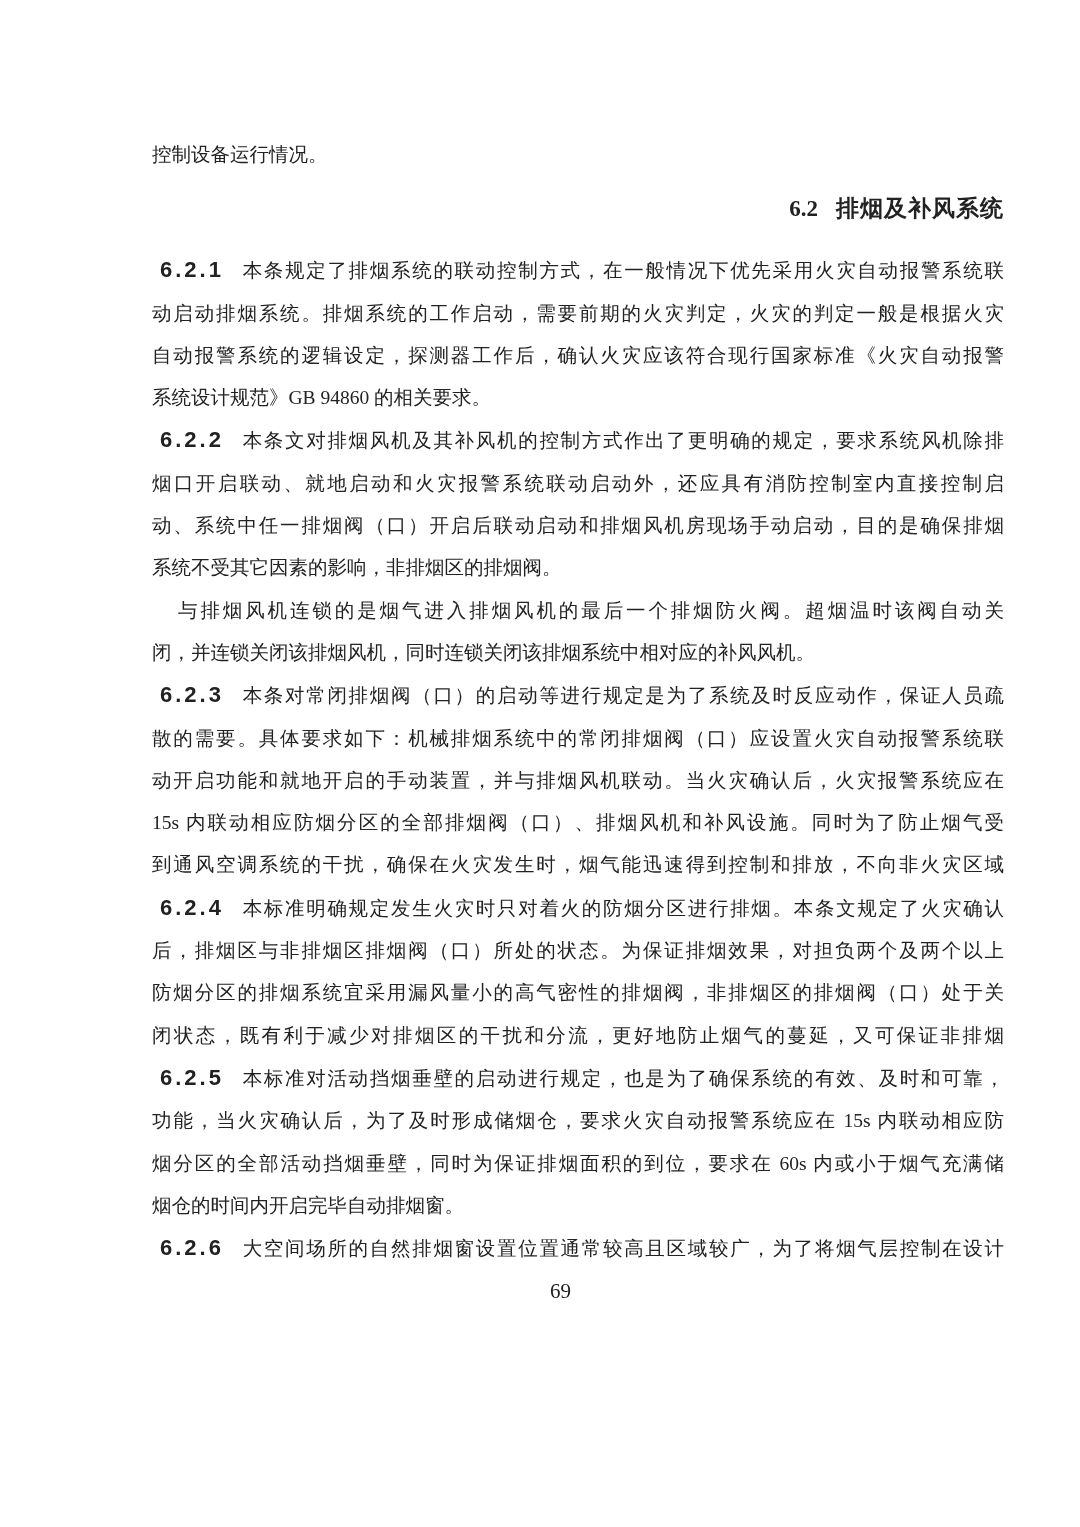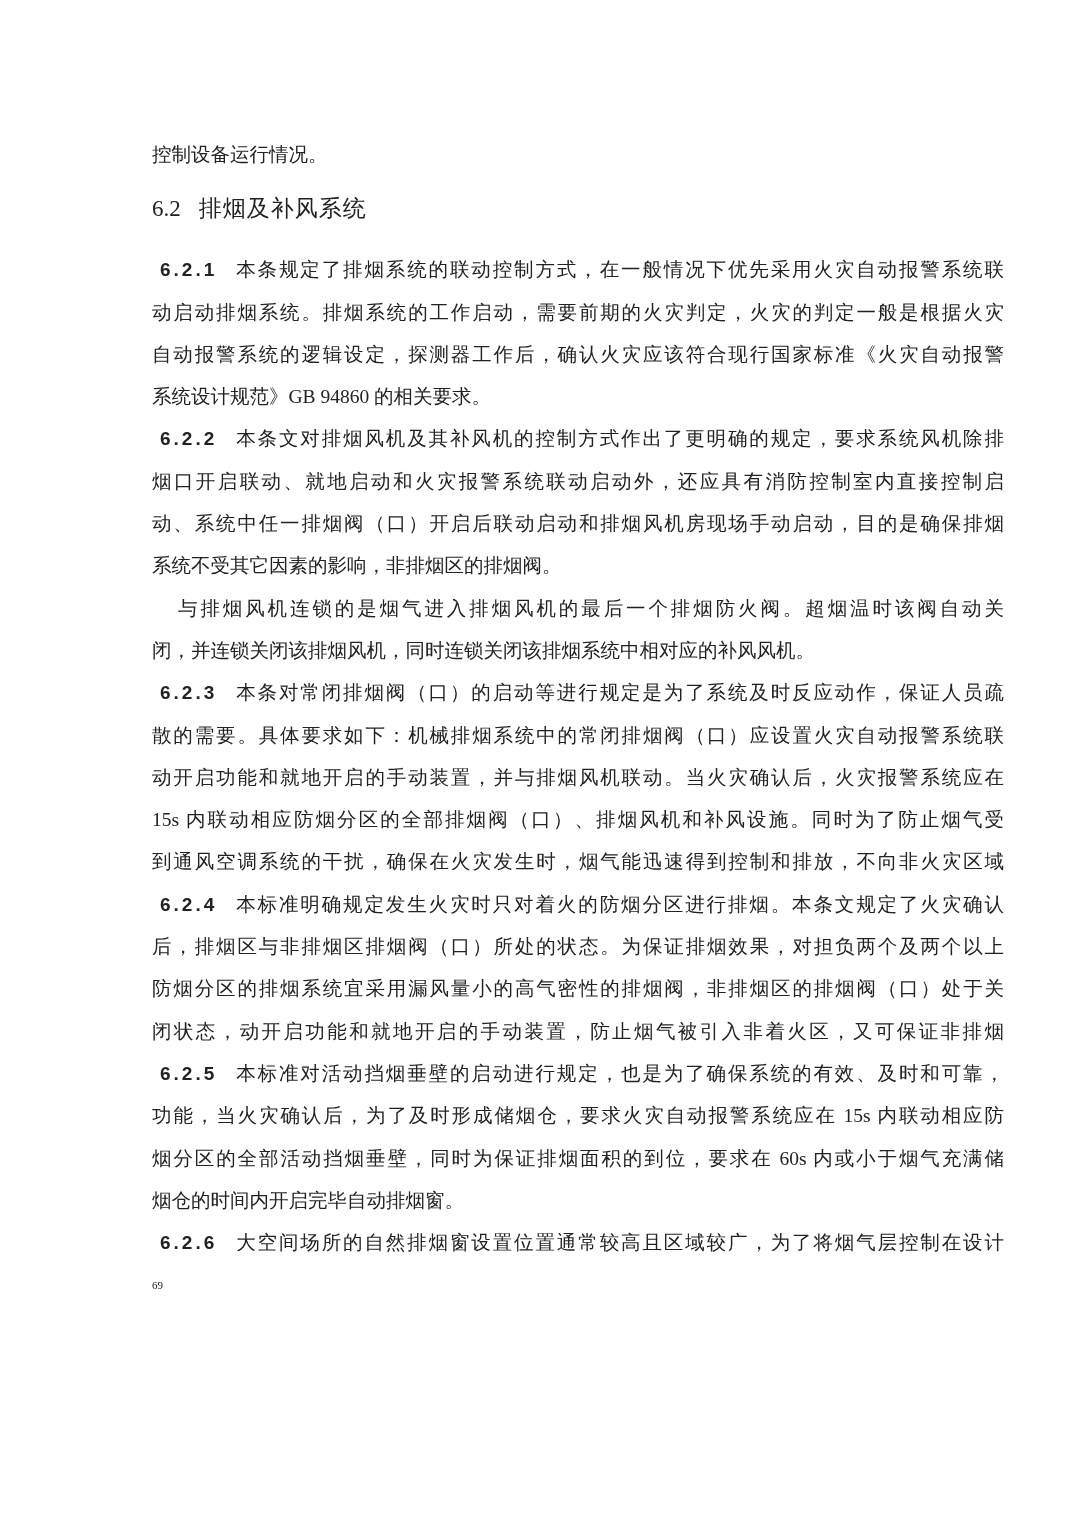--- a/index.html
+++ b/index.html
@@ -27,48 +27,48 @@
   .fill {
     text-align: justify;
     text-align-last: justify;
   }
   .indent-first {
     padding-left: 26px;
   }
   .num {
     font-family: "Liberation Sans", "DejaVu Sans", sans-serif;
     font-weight: bold;
-    font-size: 19px;
+    font-size: 22px;
     letter-spacing: 3px;
     margin-left: 8px;
     margin-right: 17px;
   }
   .intro {
     margin-top: 134px;
   }
   .heading {
     margin: 17px 0 0 0;
     font-size: 23px;
     line-height: 32px;
-    font-weight: normal;
-    text-align: left;
+    font-weight: bold;
+    text-align: right;
     letter-spacing: 1px;
   }
   .heading .hnum {
     margin-right: 18px;
     letter-spacing: 0;
   }
   #paragraphs {
     margin-top: 24px;
   }
   .page-number {
     margin-top: 11px;
     padding-right: 35px;
-    text-align: left;
-    font-size: 11px;
+    text-align: center;
+    font-size: 21px;
     line-height: 20px;
   }
 </style>
 </head>
 <body>
 
 <div class="page">
   <div class="content">
     <div class="line intro">控制设备运行情况。</div>
 
@@ -97,21 +97,21 @@
           <div class="line fill"><span class="num">6.2.3</span><span>本条对常闭排烟阀（口）的启动等进行规定是为了系统及时反应动作，保证人员疏</span></div>
           <div class="line fill">散的需要。具体要求如下：机械排烟系统中的常闭排烟阀（口）应设置火灾自动报警系统联</div>
           <div class="line fill">动开启功能和就地开启的手动装置，并与排烟风机联动。当火灾确认后，火灾报警系统应在</div>
           <div class="line fill">15s 内联动相应防烟分区的全部排烟阀（口）、排烟风机和补风设施。同时为了防止烟气受</div>
           <div class="line fill">到通风空调系统的干扰，确保在火灾发生时，烟气能迅速得到控制和排放，不向非火灾区域</div>
         </div>
         <div>
           <div class="line fill"><span class="num">6.2.4</span><span>本标准明确规定发生火灾时只对着火的防烟分区进行排烟。本条文规定了火灾确认</span></div>
           <div class="line fill">后，排烟区与非排烟区排烟阀（口）所处的状态。为保证排烟效果，对担负两个及两个以上</div>
           <div class="line fill">防烟分区的排烟系统宜采用漏风量小的高气密性的排烟阀，非排烟区的排烟阀（口）处于关</div>
-          <div class="line fill">闭状态，动开启功能和就地开启的手动装置，防止烟气被引入非着火区，又可保证非排烟</div>
+          <div class="line fill">闭状态，既有利于减少对排烟区的干扰和分流，更好地防止烟气的蔓延，又可保证非排烟</div>
         </div>
         <div>
           <div class="line fill"><span class="num">6.2.5</span><span>本标准对活动挡烟垂壁的启动进行规定，也是为了确保系统的有效、及时和可靠，</span></div>
           <div class="line fill">功能，当火灾确认后，为了及时形成储烟仓，要求火灾自动报警系统应在 15s 内联动相应防</div>
           <div class="line fill">烟分区的全部活动挡烟垂壁，同时为保证排烟面积的到位，要求在 60s 内或小于烟气充满储</div>
           <div class="line">烟仓的时间内开启完毕自动排烟窗。</div>
         </div>
         <div>
           <div class="line fill"><span class="num">6.2.6</span><span>大空间场所的自然排烟窗设置位置通常较高且区域较广，为了将烟气层控制在设计</span></div>
         </div>

